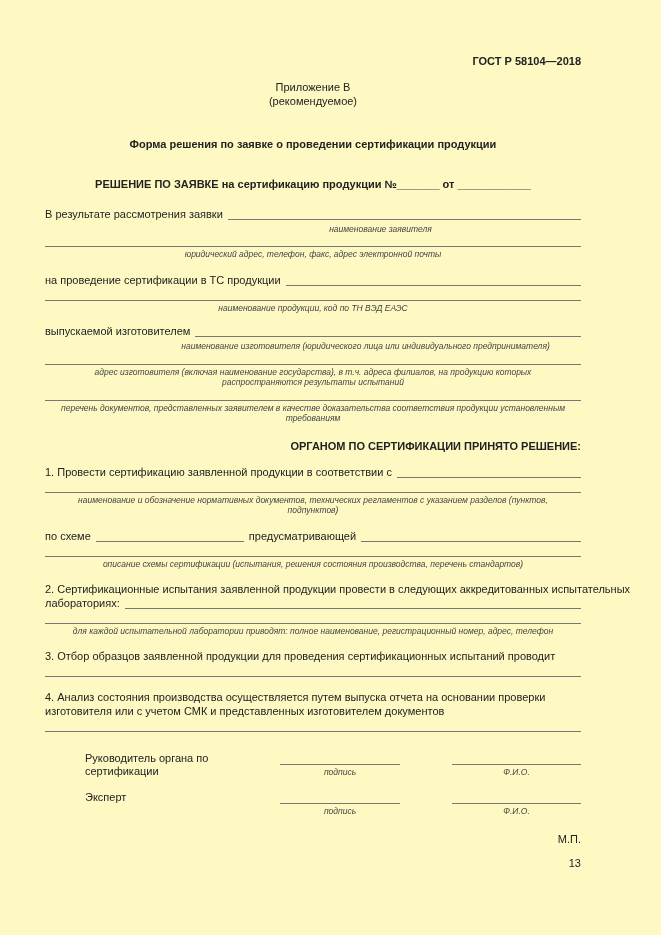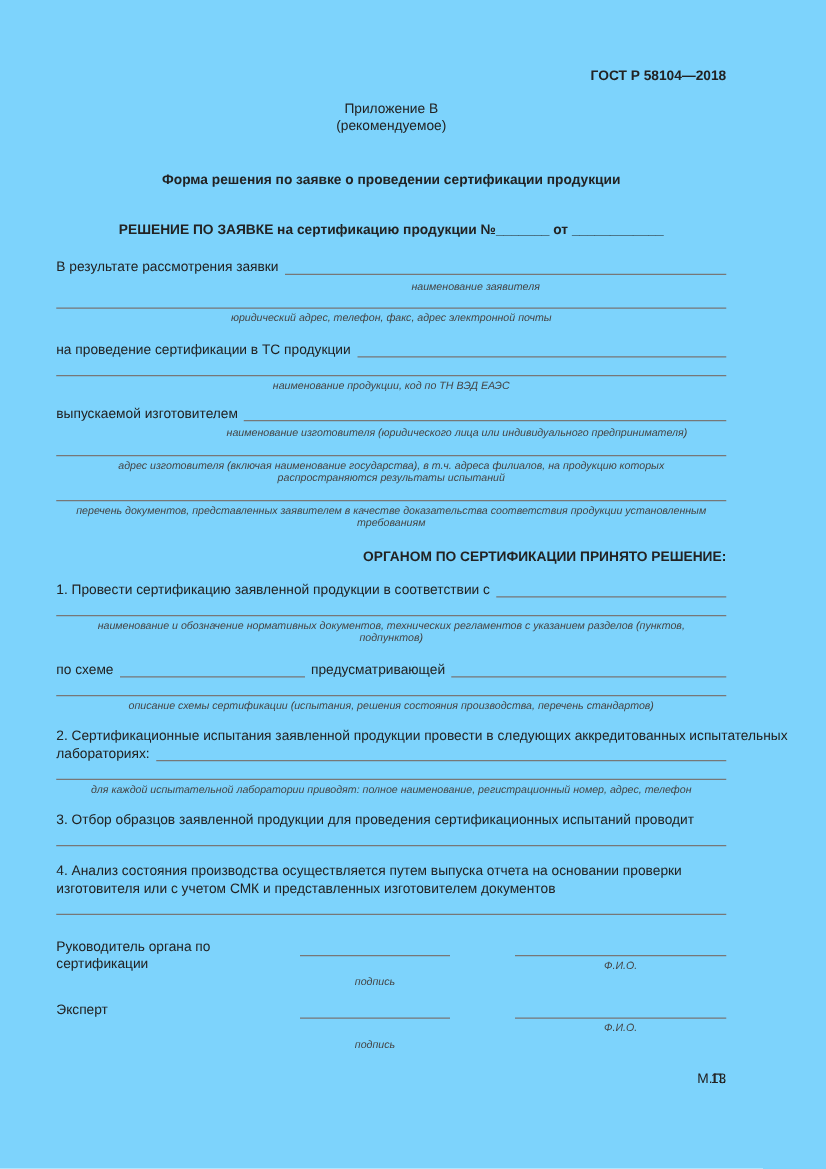--- a/index.html
+++ b/index.html
@@ -1,36 +1,36 @@
 <!DOCTYPE html>
 <html><head>
 <meta charset="utf-8">
 <style>
   html,body{margin:0;padding:0;background:#ffffff;}
-  .page{position:relative;width:661px;height:935px;background:#7dd3fc;box-sizing:border-box;
+  .page{position:relative;width:661px;height:935px;background:#fef9c3;box-sizing:border-box;
     padding:55px 80px 0 45px;font-family:"Liberation Sans",sans-serif;font-size:11px;
     color:#222222;line-height:1.25;}
   .bold{font-weight:bold;}
   .center{text-align:center;}
   .gost{font-weight:bold;text-align:right;}
   .row{display:flex;align-items:stretch;}
   .lbl{white-space:nowrap;padding-right:5px;}
   .fill{flex:1 1 auto;border-bottom:1px solid #777777;margin-bottom:2px;}
   .fill-mid{flex:0 0 148px;border-bottom:1px solid #777777;margin-bottom:2px;margin-right:5px;}
   .hr{height:12px;border-bottom:1px solid #777777;}
   .cap{font-style:italic;font-size:8.5px;color:#444444;text-align:center;margin-top:2px;line-height:1.25;}
   .cap-wide{max-width:505px;margin-left:auto;margin-right:auto;}
   .shift1{padding-left:135px;}
   .shift2{padding-left:105px;}
   .nowrap{white-space:nowrap;}
   .sig-row{display:flex;align-items:flex-start;}
-  .sig-label{flex:0 0 195px;}
+  .sig-label{flex:0 0 195px;margin-left:40px;}
   .sig-col{display:flex;flex-direction:column;}
   .sig-line{border-bottom:1px solid #777777;height:12px;}
-  .sig-w1{flex:0 0 120px;gap:13px;}
+  .sig-w1{flex:0 0 120px;}
   .sig-gap{flex:0 0 52px;}
   .sig-w2{flex:1 1 auto;}
   .pageno{position:absolute;right:80px;bottom:64px;}
   .mt12{margin-top:12px;}
   .mt14{margin-top:14px;}
   .mt16{margin-top:16px;text-align:right;}
   .mt20{margin-top:20px;}
   .mt26{margin-top:26px;}
   .mt30{margin-top:30px;}
 </style>

